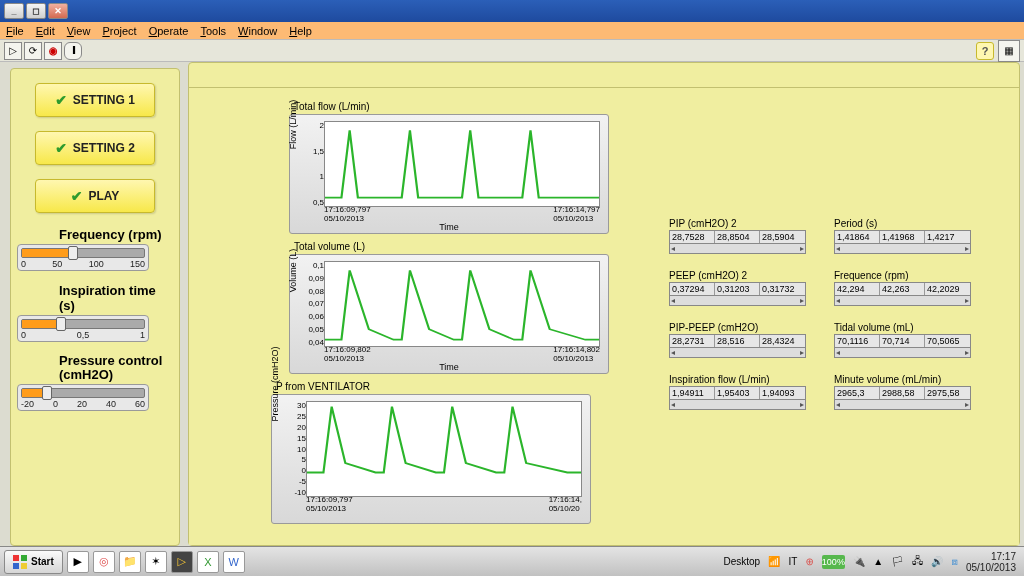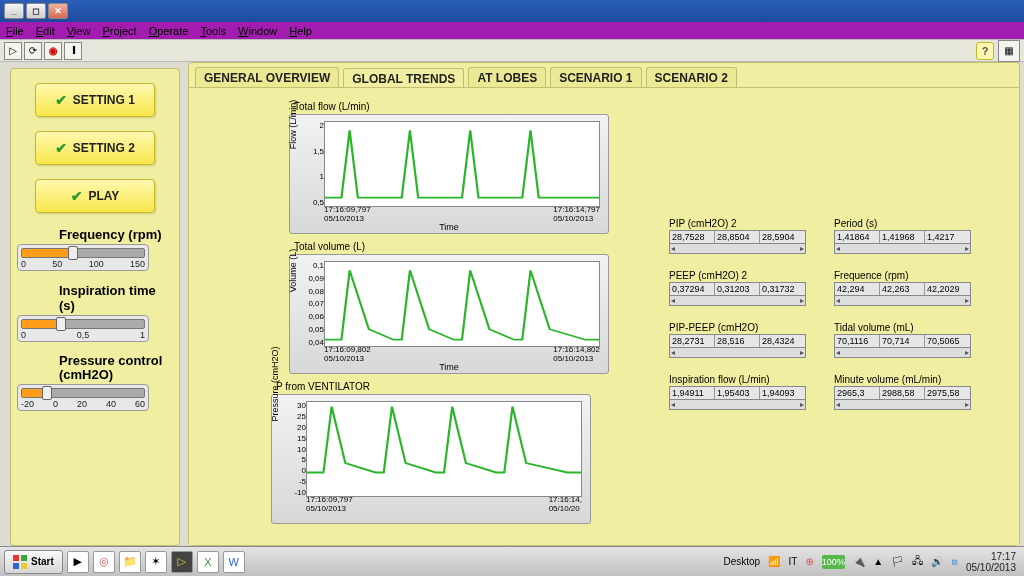--- a/index.html
+++ b/index.html
@@ -2,27 +2,27 @@
 <html><head>
 <meta charset="utf-8">
 <style>
   * { box-sizing: border-box; margin: 0; padding: 0; font-family: Tahoma, sans-serif; }
   body { width: 1024px; height: 576px; background: #dcdcd0; overflow: hidden; font-size: 11px; }
   .titlebar { height: 22px; background: linear-gradient(#2b5fb8,#1e4a9e); color:#fff; display:flex; align-items:center; padding:0 4px; justify-content:space-between; }
   .titlebar .title { display:flex; align-items:center; gap:4px; }
   .titlebar .title .icon { width:14px;height:14px;background:#fff;display:inline-block;border:1px solid #888;}
   .winbtns { display:flex; gap:2px; }
   .winbtns div { width:20px;height:16px;background:linear-gradient(#f5f5f5,#cfcfcf);border:1px solid #888;border-radius:2px;display:flex;align-items:center;justify-content:center;color:#333;font-size:9px;font-weight:bold;}
-  .menubar { height:18px; background:#a21caf; display:flex; align-items:center; gap:12px; padding:0 6px; border-bottom:1px solid #bbb; font-size:11px; color:#000;}
+  .menubar { height:18px; background:#fdba74; display:flex; align-items:center; gap:12px; padding:0 6px; border-bottom:1px solid #bbb; font-size:11px; color:#000;}
   .menubar span:first-letter { text-decoration:underline; }
   .toolbar { height:22px; background:#e6e6da; display:flex; align-items:center; padding:0 4px; gap:2px; border-bottom:1px solid #bbb; justify-content:space-between;}
   .toolbar .left { display:flex; gap:2px; align-items:center;}
   .tbtn { width:18px;height:18px;border:1px solid #888;background:#f4f4ee;display:flex;align-items:center;justify-content:center;font-size:10px;}
   .tbtn.red { color:#c00; font-weight:bold;}
-  .tbtn.pause { letter-spacing:-2px; font-weight:bold;}
+  .tbtn.pause { letter-spacing:-2px; font-weight:bold;border-radius:6px;}
   .main { position:absolute; top:62px; left:0; right:0; bottom:30px; }
   .leftpanel { position:absolute; left:10px; top:6px; width:170px; bottom:0; background:#f0eea0; border:1px solid #c2c070; border-radius:4px; padding:8px 6px; }
   .bigbtn { width:120px; height:34px; margin:6px auto 14px auto; background:linear-gradient(#fff7b0,#f7e84a); border:1px solid #c7b92d; border-radius:4px; display:flex; align-items:center; justify-content:center; gap:6px; font-weight:bold; font-size:12px; color:#222; box-shadow:1px 1px 2px rgba(0,0,0,.15);}
   .bigbtn .chk { color:#2e9b2e; font-size:14px; }
   .sliderblock { margin-top:8px; }
   .sliderblock h3 { font-size:13px; font-weight:bold; color:#000; margin-bottom:2px;padding-left:42px; }
   .sliderbox { width:132px; background:#e8e8e8; border:1px solid #9a9a9a; border-radius:4px; padding:3px 3px 1px 3px; margin-bottom:12px;}
   .slidertrack { height:10px; background:#aaa; border:1px solid #777; border-radius:2px; position:relative; }
   .sliderfill { position:absolute; left:0; top:0; bottom:0; background:#ff9c1a; border-right:1px solid #777;}
   .sliderknob { position:absolute; top:-3px; width:10px; height:14px; background:#eee; border:1px solid #666; border-radius:2px;}
@@ -153,27 +153,20 @@
             <span>0</span>
             <span>20</span>
             <span>40</span>
             <span>60</span>
           </div>
       </div>
     </div>
   </div>
 
   <div class="contentarea">
-    <div class="tabs">
-      <div class="tab">GENERAL OVERVIEW</div>
-      <div class="tab active">GLOBAL TRENDS</div>
-      <div class="tab">AT LOBES</div>
-      <div class="tab">SCENARIO 1</div>
-      <div class="tab">SCENARIO 2</div>
-    </div>
     <div class="panelbody">
 
       <div class="chart" style="left:100px; top:26px; width:320px; height:120px">
         <div class="ctitle">Total flow (L/min)</div>
         <div class="ylabel">Flow (L/min)</div>
         <div class="yticks">
             <span>2</span>
             <span>1,5</span>
             <span>1</span>
             <span>0,5</span>

